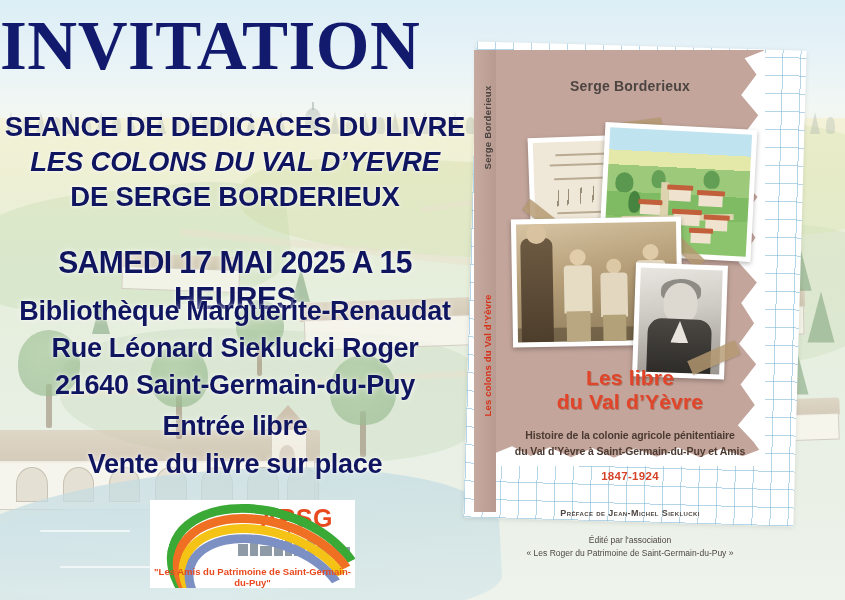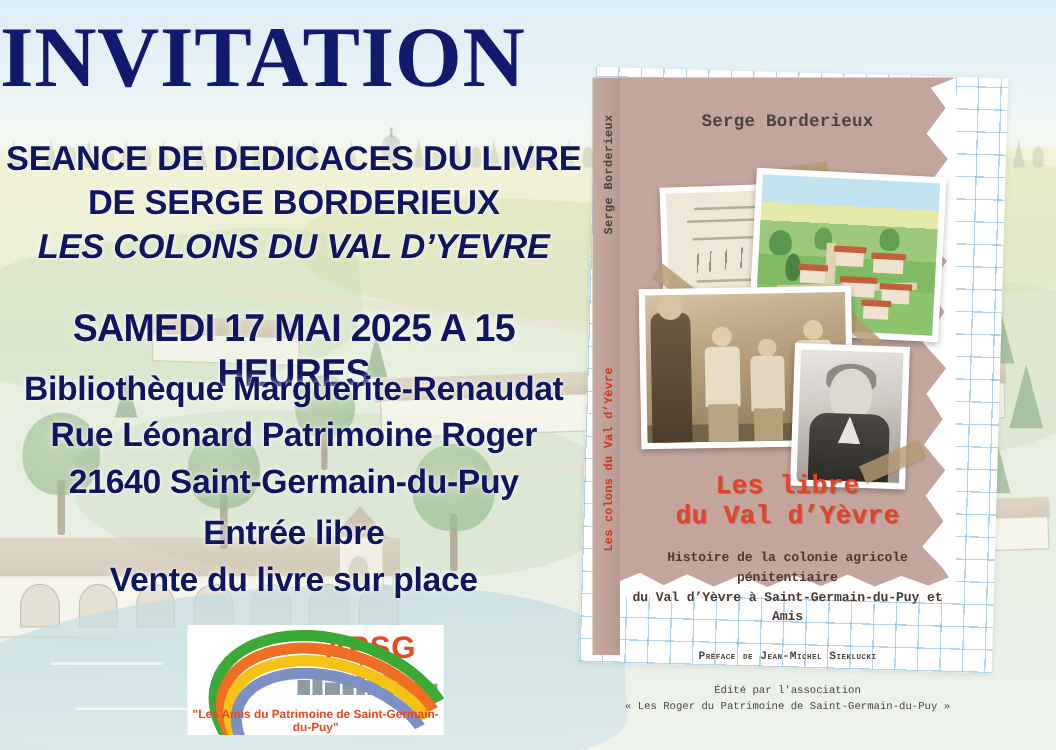--- a/index.html
+++ b/index.html
@@ -118,21 +118,21 @@
             border-top-color:#f5c315;border-left-color:#f5c315;transform:rotate(18deg);}
   .w-blue{left:32px;top:38px;width:152px;height:88px;border-width:9px;
           border-top-color:#7d90c4;border-left-color:#7d90c4;transform:rotate(18deg);}
   .logo-sub{position:absolute;left:54px;top:40px;line-height:1.18;}
   .ls1,.ls2{font-size:9.5px;font-weight:700;color:#2f5aa8;}
   .ls3{font-size:10px;font-weight:700;color:#2f9e3f;}
   .logo-tag{position:absolute;left:0;top:66px;width:205px;text-align:center;
             font-size:9.5px;font-weight:700;color:#e8491f;}
 
   
-  .book{position:absolute;left:474px;top:62px;width:310px;height:462px;font-family:Liberation Mono, monospace;}
+  .book{position:absolute;left:474px;top:50px;width:310px;height:462px;}
   .graph{position:absolute;left:-4px;top:-4px;width:330px;height:476px;
     background:
       repeating-linear-gradient(0deg,rgba(120,180,215,.55) 0 1px,transparent 1px 18px),
       repeating-linear-gradient(90deg,rgba(120,180,215,.55) 0 1px,transparent 1px 18px),
       #ffffff;
     transform:rotate(1.6deg);box-shadow:0 1px 5px rgba(0,0,0,.10);}
   .spine{position:absolute;left:0;top:0;width:22px;height:462px;
     background:linear-gradient(90deg,#c6a99f,#b89a90);}
   .spine-author{position:absolute;left:-62px;top:72px;width:150px;text-align:center;
     transform:rotate(-90deg);font-size:9.5px;font-weight:700;color:#4a4340;letter-spacing:.3px;}
@@ -365,29 +365,29 @@
     <div class="ripple" style="left:40px;top:530px;width:90px;"></div>
     <div class="ripple" style="left:150px;top:548px;width:120px;"></div>
     <div class="ripple" style="left:60px;top:566px;width:160px;"></div>
     <div class="ripple" style="left:250px;top:520px;width:70px;"></div>
   </div>
 
   <div class="invitation">INVITATION</div>
 
   <div class="head-block">
     <div class="hl">SEANCE DE DEDICACES DU LIVRE</div>
+    <div class="hl it">LES COLONS DU VAL D’YEVRE</div>
     <div class="hl">DE SERGE BORDERIEUX</div>
-    <div class="hl it">LES COLONS DU VAL D’YEVRE</div>
   </div>
 
   <div class="date-line">SAMEDI 17 MAI 2025 A 15 HEURES</div>
 
   <div class="addr">
     <div class="al">Bibliothèque Marguerite-Renaudat</div>
-    <div class="al">Rue Léonard Patrimoine Roger</div>
+    <div class="al">Rue Léonard Sieklucki Roger</div>
     <div class="al">21640 Saint-Germain-du-Puy</div>
   </div>
 
   <div class="free">
     <div class="fl">Entrée libre</div>
     <div class="fl">Vente du livre sur place</div>
   </div>
 
   <div class="logo">
     <div class="logo-inner">
@@ -516,18 +516,19 @@
     <div class="cv-title">
       <div>Les libre</div>
       <div>du Val d’Yèvre</div>
     </div>
 
     <div class="cv-sub">
       <div>Histoire de la colonie agricole pénitentiaire</div>
       <div>du Val d’Yèvre à Saint-Germain-du-Puy et Amis</div>
     </div>
 
+    <div class="cv-years">1847-1924</div>
     <div class="cv-preface">Préface de Jean-Michel Sieklucki</div>
     <div class="cv-ed1">Édité par l'association</div>
     <div class="cv-ed2">« Les Roger du Patrimoine de Saint-Germain-du-Puy »</div>
   </div>
 
 </div>
 
 </body></html>

